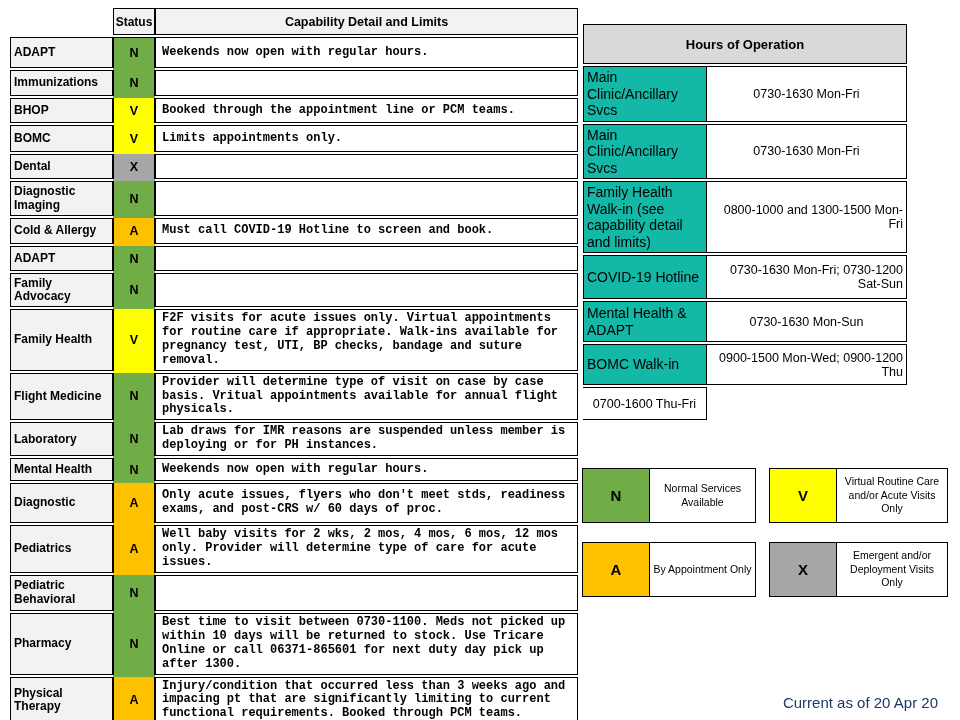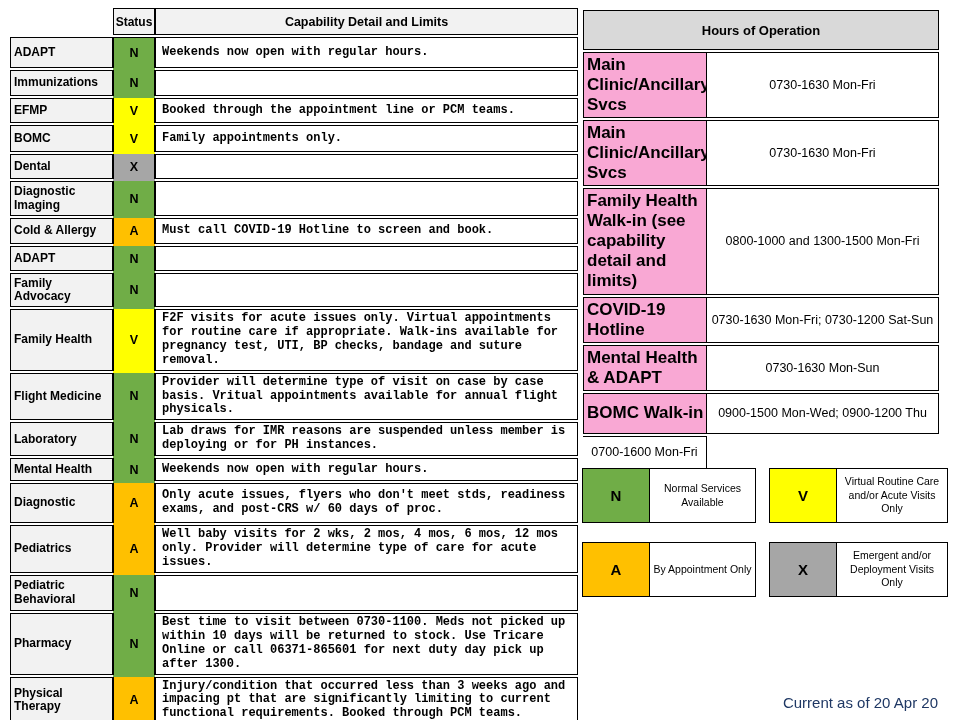--- a/index.html
+++ b/index.html
@@ -44,32 +44,32 @@
     font-weight: bold; font-size: 12px;
   }
   .header-detail {
     border: 1.5px solid #000; background: #F2F2F2;
     display: flex; align-items: center; justify-content: center;
     font-weight: bold; font-size: 12.5px;
   }
 
   
   .hours-table {
-    position: absolute; left: 583px; top: 10px; width: 356px;
+    position: absolute; left: 583px; top: 24px; width: 324px;
     display: flex; flex-direction: column; gap: 2px;
   }
   .hours-header {
     border: 1.5px solid #000; background: #D9D9D9;
     min-height: 40px; display: flex; align-items: center; justify-content: center;
     font-weight: bold; font-size: 13px;
   }
   .hours-row { display: grid; grid-template-columns: 124px 1fr; }
   .hours-label {
-    border: 1.5px solid #000; font-size: 17px; line-height: 1.18;
-    display: flex; align-items: center; padding: 2px 1px 2px 3px; background:#f9a8d4;font-weight:bold;
+    border: 1.5px solid #000; font-size: 14px; line-height: 1.18;
+    display: flex; align-items: center; padding: 2px 1px 2px 3px; background:#14b8a6;
   }
   .hours-value {
     border: 1.5px solid #000; border-left: none; font-size: 12.5px;
     display: flex; align-items: center; justify-content: center;
     text-align: right; padding: 2px 3px; background:#fff;
   }
 
   
   .legend {
     position: absolute; left: 582px; top: 468px;
@@ -110,28 +110,28 @@
     <div class="name-cell">ADAPT</div>
     <div class="status-cell" style="--sc: #70AD47;">N</div>
     <div class="detail-cell">Weekends now open with regular hours.</div>
   </div>
   <div class="cap-row" style="min-height:26px">
     <div class="name-cell">Immunizations</div>
     <div class="status-cell" style="--sc: #70AD47;">N</div>
     <div class="detail-cell"></div>
   </div>
   <div class="cap-row" style="min-height:25px">
-    <div class="name-cell">EFMP</div>
+    <div class="name-cell">BHOP</div>
     <div class="status-cell" style="--sc: #FFFF00;">V</div>
     <div class="detail-cell">Booked through the appointment line or PCM teams.</div>
   </div>
   <div class="cap-row" style="min-height:27px">
     <div class="name-cell">BOMC</div>
     <div class="status-cell" style="--sc: #FFFF00;">V</div>
-    <div class="detail-cell">Family appointments only.</div>
+    <div class="detail-cell">Limits appointments only.</div>
   </div>
   <div class="cap-row" style="min-height:25px">
     <div class="name-cell">Dental</div>
     <div class="status-cell" style="--sc: #A6A6A6;">X</div>
     <div class="detail-cell"></div>
   </div>
   <div class="cap-row" style="min-height:35px">
     <div class="name-cell">Diagnostic Imaging</div>
     <div class="status-cell" style="--sc: #70AD47;">N</div>
     <div class="detail-cell"></div>
@@ -224,21 +224,21 @@
   </div>
   <div class="hours-row" style="min-height:41px">
     <div class="hours-label">Mental Health &amp; ADAPT</div>
     <div class="hours-value">0730-1630  Mon-Sun</div>
   </div>
   <div class="hours-row" style="min-height:41px">
     <div class="hours-label">BOMC Walk-in</div>
     <div class="hours-value">0900-1500  Mon-Wed; 0900-1200  Thu</div>
   </div>
   <div class="hours-row" style="min-height:33px">
-    <div class="hours-value">0700-1600  Mon-Fri</div>
+    <div class="hours-value">0700-1600  Thu-Fri</div>
   </div>
 </div>
 
 <div class="legend">
   <div class="legend-box">
     <div class="legend-code" style="--sc: #70AD47;">N</div>
     <div class="legend-label">Normal Services Available</div>
   </div>
   <div class="legend-box">
     <div class="legend-code" style="--sc: #FFFF00;">V</div>

